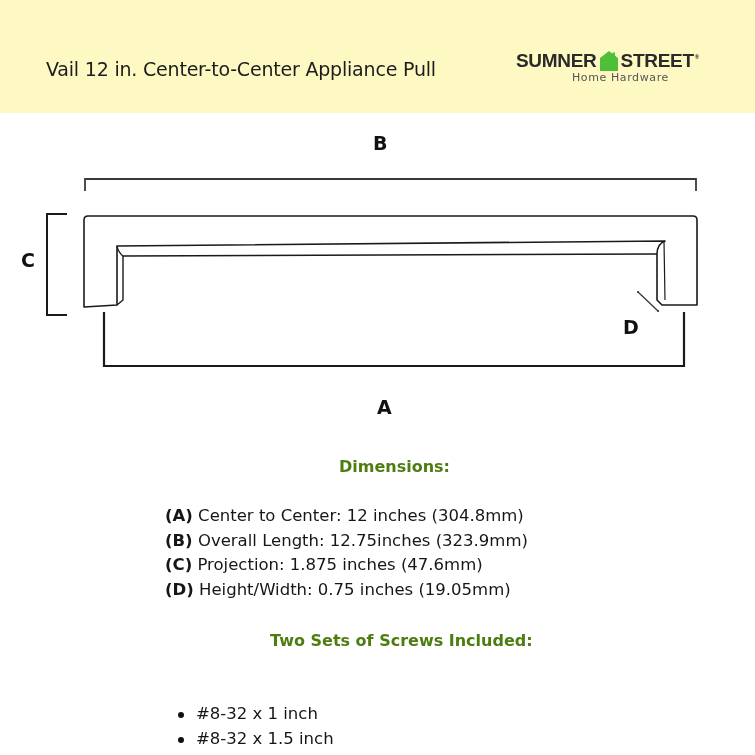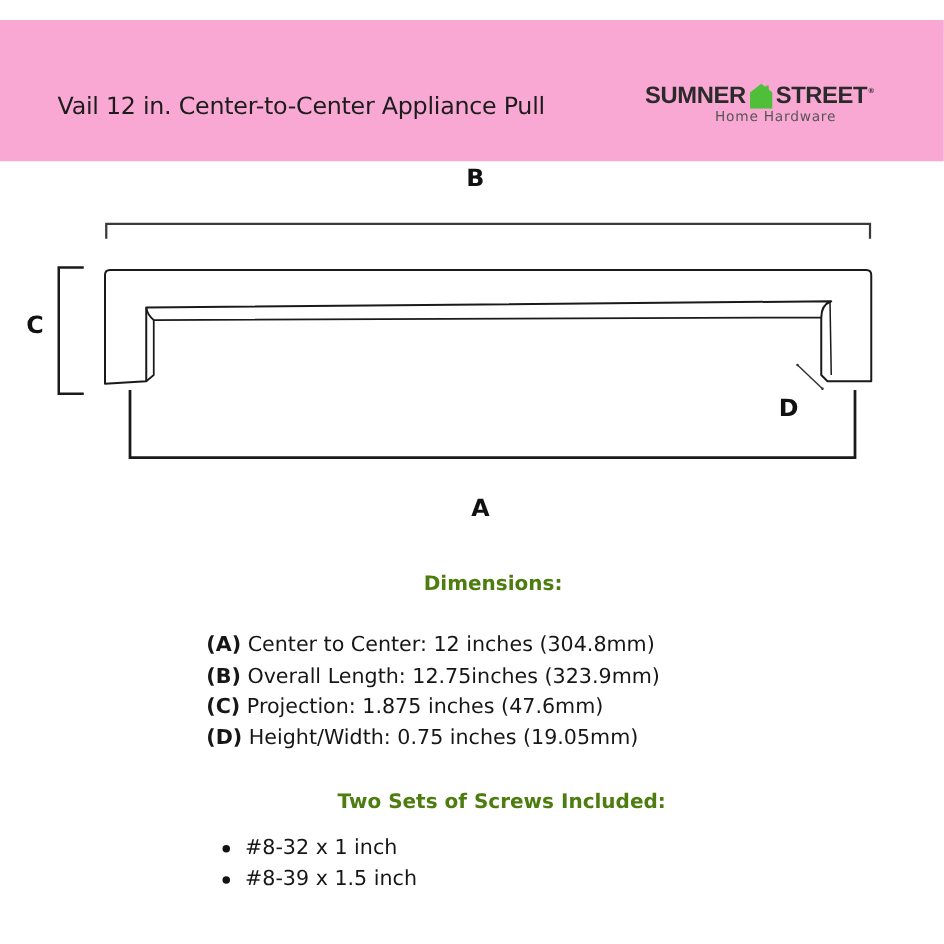--- a/index.html
+++ b/index.html
@@ -10,24 +10,24 @@
     body {
       width: 755px;
       height: 755px;
       position: relative;
       overflow: hidden;
       font-family: "DejaVu Sans", "Liberation Sans", sans-serif;
       color: #111111;
     }
     .header {
       position: absolute;
-      left: 0; top: 16px;
+      left: 0; top: 0;
       width: 755px;
       height: 113px;
-      background: #f9a8d4;
+      background: #fef9c3;
     }
     .header-title {
       position: absolute;
       left: 46px;
       top: 56px;
       font-size: 19px;
       line-height: 26px;
       color: #1c1c1c;
       letter-spacing: -0.2px;
       white-space: nowrap;
@@ -112,21 +112,21 @@
       line-height: 24.5px;
       white-space: nowrap;
       color: #161616;
     }
     .dims-list .key {
       font-weight: bold;
     }
     .screws-list {
       position: absolute;
       left: 176px;
-      top: 666px;
+      top: 702px;
       margin: 0;
       padding: 0;
       list-style: none;
     }
     .screws-list li {
       font-size: 16.5px;
       line-height: 24.5px;
       white-space: nowrap;
       color: #161616;
       position: relative;
@@ -198,14 +198,14 @@
   <li><span class="key">(A)</span><span> Center to Center: 12 inches (304.8mm)</span></li>
   <li><span class="key">(B)</span><span> Overall Length: 12.75inches (323.9mm)</span></li>
   <li><span class="key">(C)</span><span> Projection: 1.875 inches (47.6mm)</span></li>
   <li><span class="key">(D)</span><span> Height/Width: 0.75 inches (19.05mm)</span></li>
 </ul>
 
 <div class="section-heading" style="left:270px; top:631px;">Two Sets of Screws Included:</div>
 
 <ul class="screws-list">
   <li><span class="bullet"></span><span>#8-32 x 1 inch</span></li>
-  <li><span class="bullet"></span><span>#8-39 x 1.5 inch</span></li>
+  <li><span class="bullet"></span><span>#8-32 x 1.5 inch</span></li>
 </ul>
 
 </body></html>

